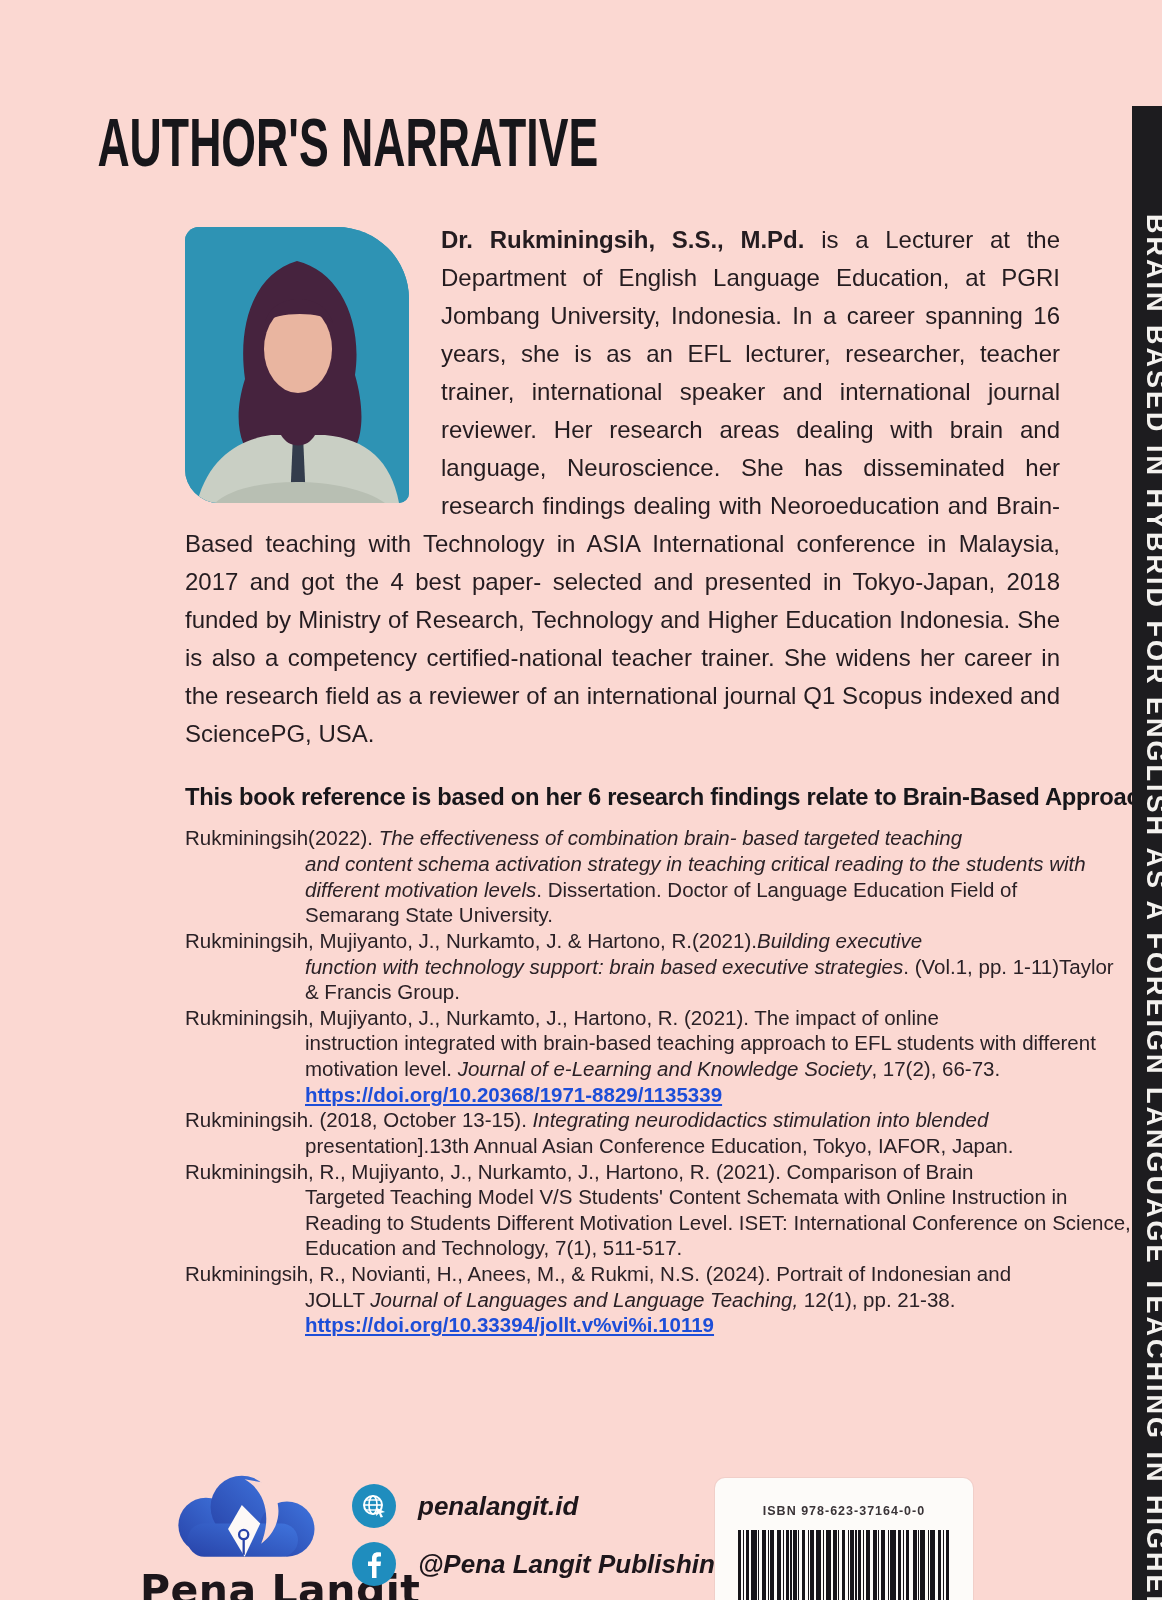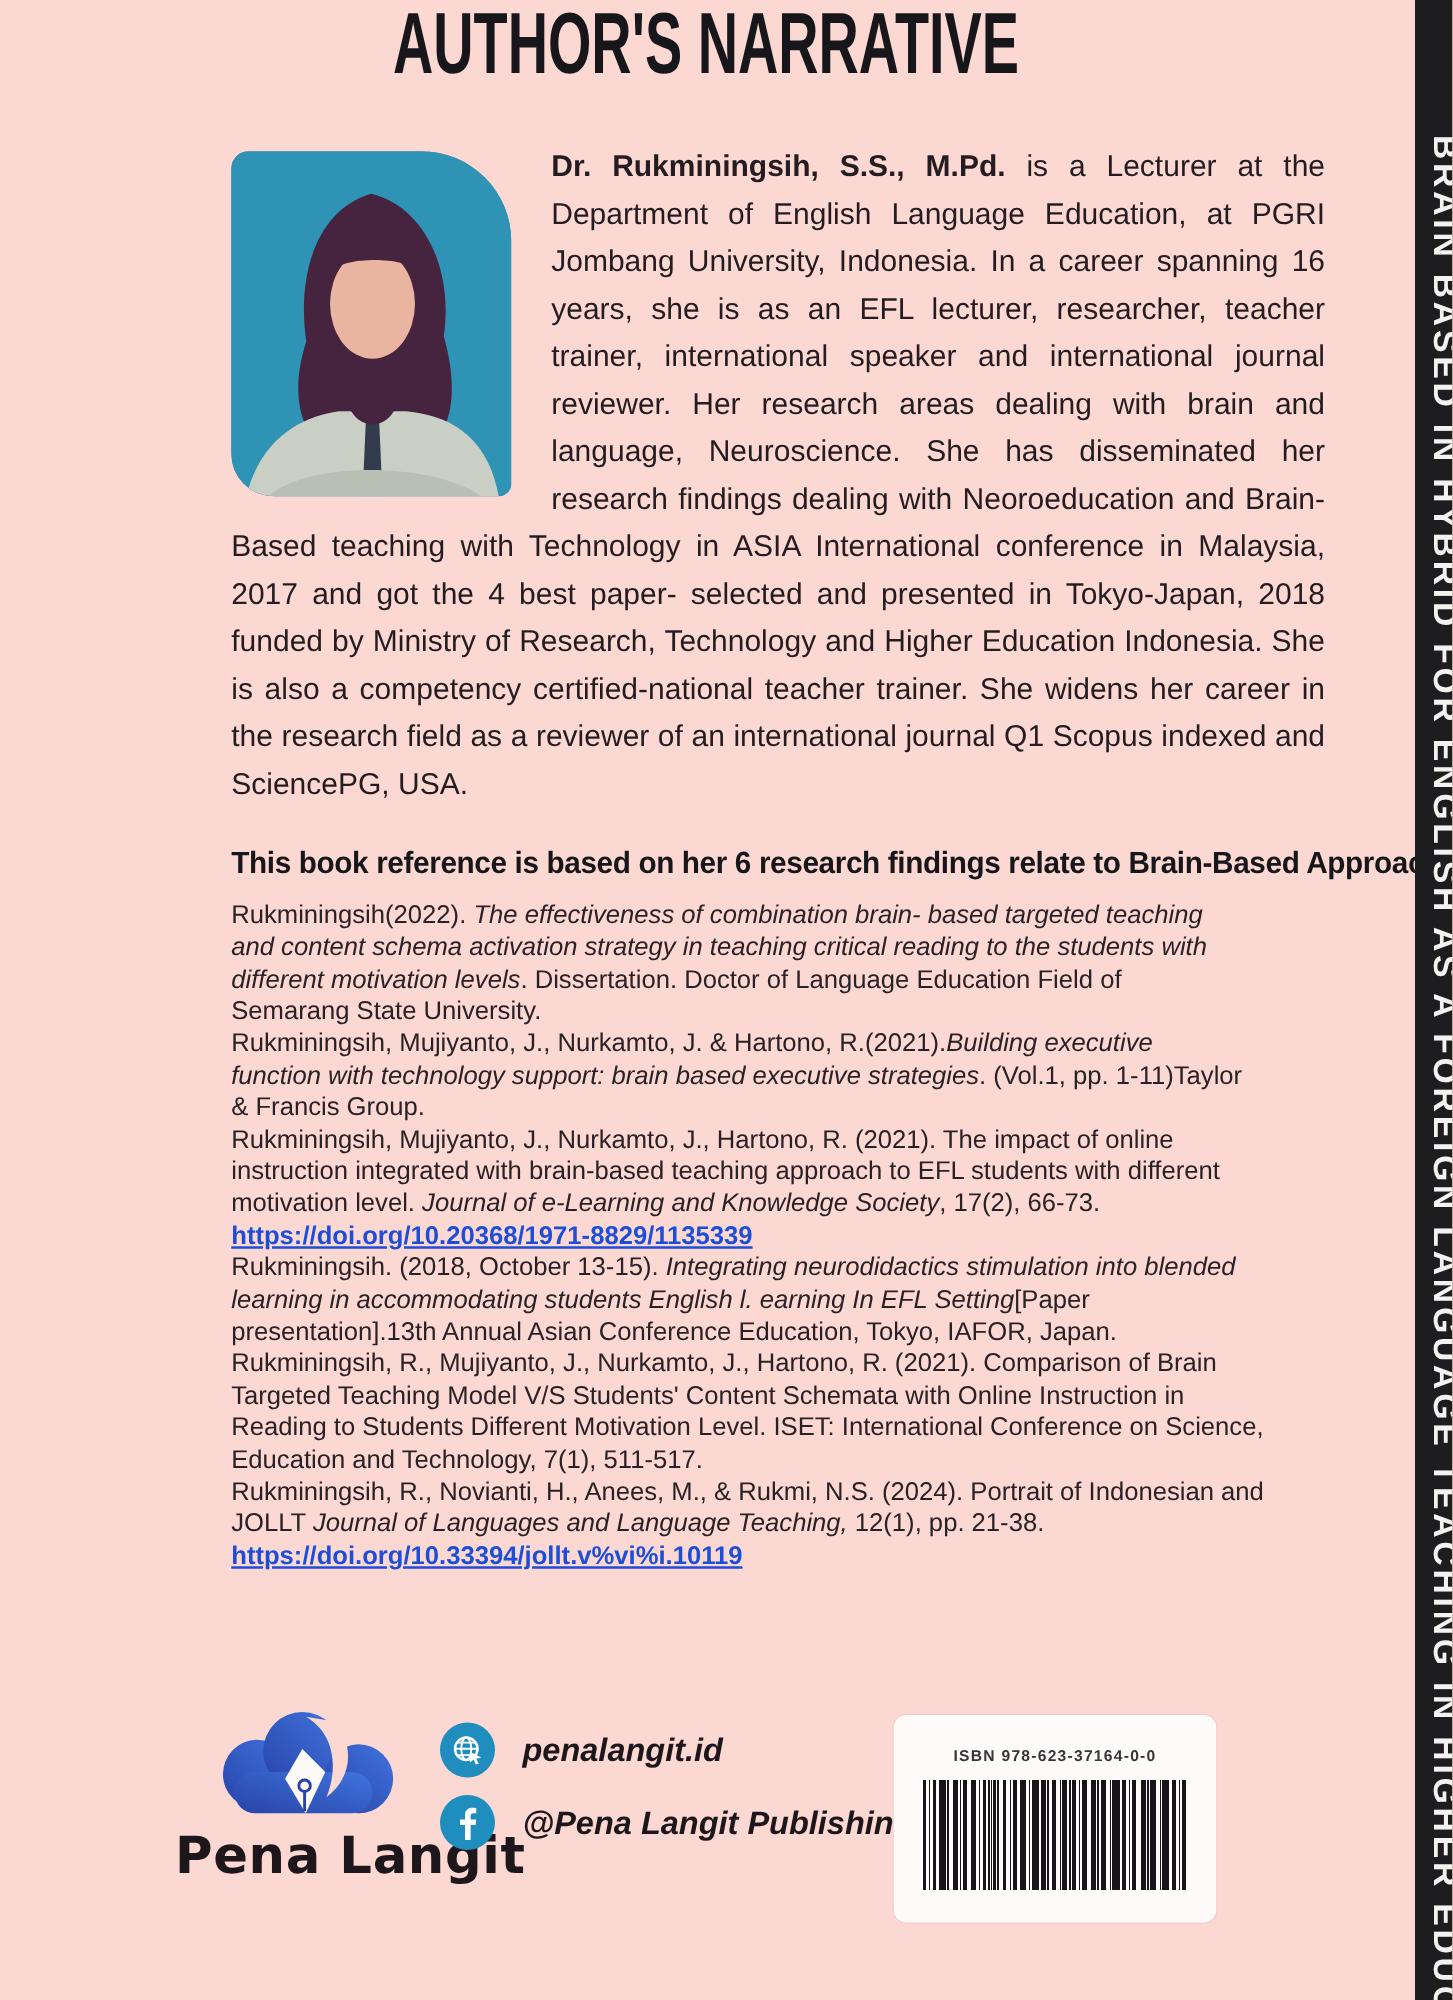--- a/index.html
+++ b/index.html
@@ -7,21 +7,21 @@
   body {
     font-family:"Liberation Sans", sans-serif;
     background:#fbd8d2;
     color:#241c20;
     position:relative;
     overflow:hidden;
   }
   .page { position:relative; width:1162px; height:1600px; background:#fbd8d2; }
 
   
-  .title-row { text-align:center; width:1130px; }
+  .title-row { margin-top:106px; width:1130px; }
   .title-row h1 {
     display:inline-block;
     font-size:62px; font-weight:800; letter-spacing:0px;
     transform:scaleX(0.72) scaleY(1.12);
     color:#17161a; white-space:nowrap;
   }
 
   
   .bio { margin:44px 102px 0 185px; }
   .photo {
@@ -38,21 +38,21 @@
 
   
   .ref-heading {
     margin:30px 60px 14px 185px;
     font-size:24.5px; font-weight:800; letter-spacing:-0.3px; color:#17161a;
     transform-origin:left; transform:scaleX(0.97);
     white-space:nowrap;
   }
   .refs { margin:0 40px 0 185px; font-size:20.5px; line-height:1.25; color:#2a2126; }
   .ref-line { white-space:nowrap; }
-  .ref-line.cont { }
+  .ref-line.cont { margin-left:120px; }
   .it { font-style:italic; }
   .ref-link {
     color:#1d4ed8; text-decoration:underline; cursor:pointer; font-weight:600;
   }
 
   
   .footer { position:absolute; left:140px; top:1366px; width:990px; height:185px; }
   .logo-block { position:absolute; left:0; top:0; width:200px; text-align:center; }
   .logo-block svg { display:block; margin:0 auto; }
   .logo-name { font-family:"DejaVu Sans", sans-serif; font-size:41px; font-weight:600; color:#1d161b; letter-spacing:0.5px; margin-top:2px; white-space:nowrap; }
@@ -132,21 +132,20 @@
       <div class="ref-line cont"><span class="it">different motivation levels</span><span>. Dissertation. Doctor of Language Education Field of</span></div>
       <div class="ref-line cont"><span>Semarang State University.</span></div>
       <div class="ref-line"><span>Rukminingsih, Mujiyanto, J., Nurkamto, J. &amp; Hartono, R.(2021).</span><span class="it">Building executive</span></div>
       <div class="ref-line cont"><span class="it">function with technology support: brain based executive strategies</span><span>. (Vol.1, pp. 1-11)Taylor</span></div>
       <div class="ref-line cont"><span>&amp; Francis Group.</span></div>
       <div class="ref-line"><span>Rukminingsih, Mujiyanto, J., Nurkamto, J., Hartono, R. (2021). The impact of online</span></div>
       <div class="ref-line cont"><span>instruction integrated with brain-based teaching approach to EFL students with different</span></div>
       <div class="ref-line cont"><span>motivation level. </span><span class="it">Journal of e-Learning and Knowledge Society</span><span>, 17(2), 66-73.</span></div>
       <div class="ref-line cont"><a class="ref-link">https://doi.org/10.20368/1971-8829/1135339</a></div>
       <div class="ref-line"><span>Rukminingsih. (2018, October 13-15). </span><span class="it">Integrating neurodidactics stimulation into blended</span></div>
-      <div class="ref-line cont"><span class="it">learning in accommodating students English l. earning In EFL Setting</span><span>[Paper</span></div>
       <div class="ref-line cont"><span>presentation].13th Annual Asian Conference Education, Tokyo, IAFOR, Japan.</span></div>
       <div class="ref-line"><span>Rukminingsih, R., Mujiyanto, J., Nurkamto, J., Hartono, R. (2021). Comparison of Brain</span></div>
       <div class="ref-line cont"><span>Targeted Teaching Model V/S Students' Content Schemata with Online Instruction in</span></div>
       <div class="ref-line cont"><span>Reading to Students Different Motivation Level. ISET: International Conference on Science,</span></div>
       <div class="ref-line cont"><span>Education and Technology, 7(1), 511-517.</span></div>
       <div class="ref-line"><span>Rukminingsih, R., Novianti, H., Anees, M., &amp; Rukmi, N.S. (2024). Portrait of Indonesian and</span></div>
       <div class="ref-line cont"><span>JOLLT </span><span class="it">Journal of Languages and Language Teaching,</span><span> 12(1), pp. 21-38.</span></div>
       <div class="ref-line cont"><a class="ref-link">https://doi.org/10.33394/jollt.v%vi%i.10119</a></div>
     </div>
 

